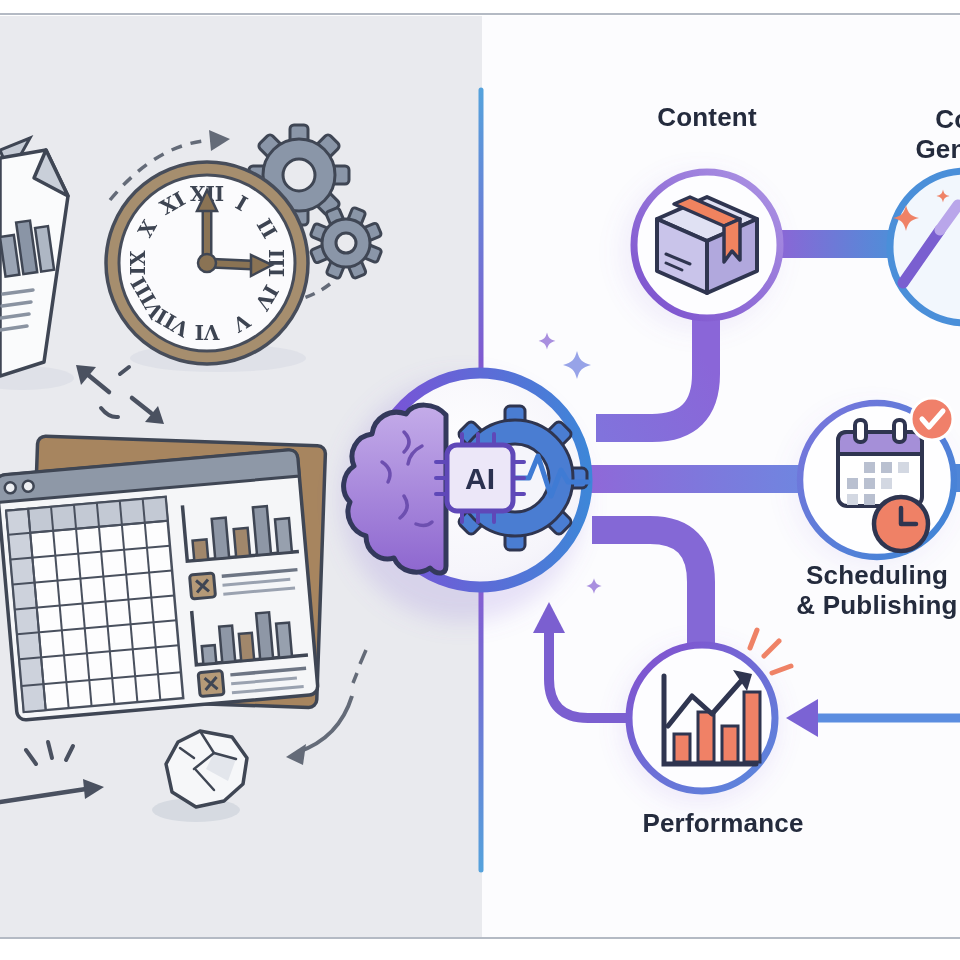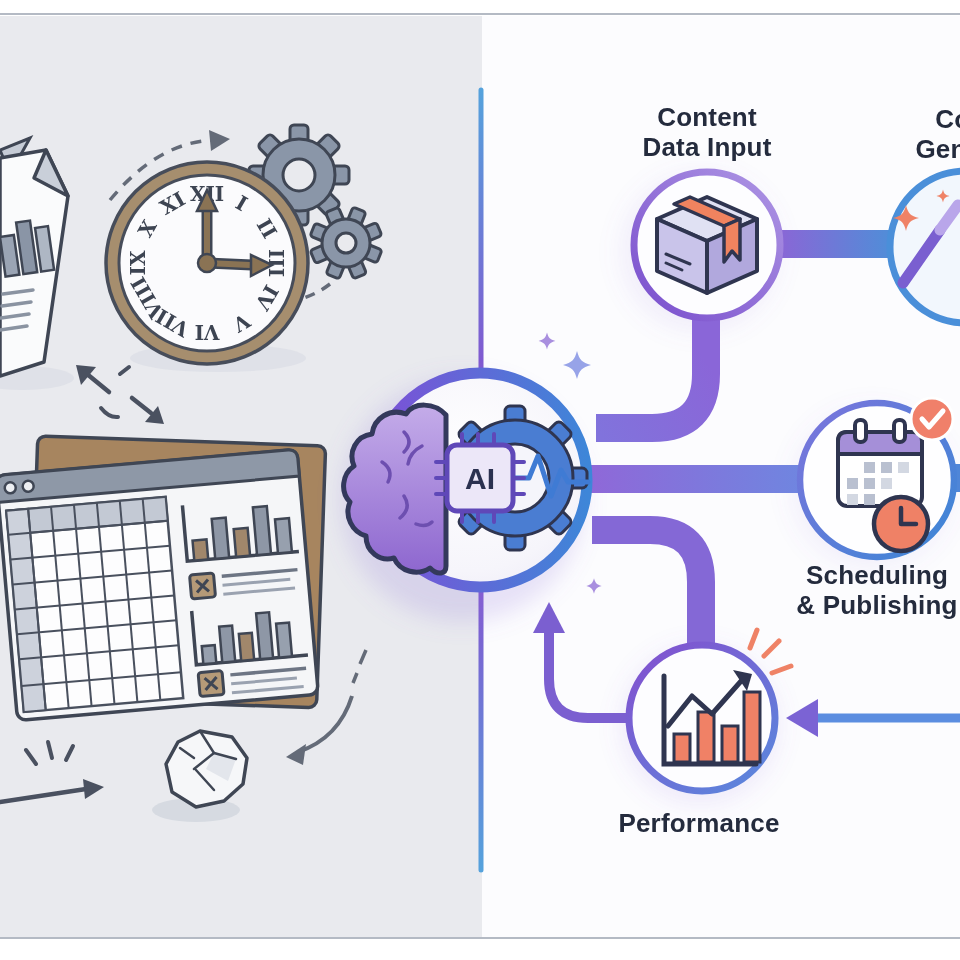--- a/index.html
+++ b/index.html
@@ -415,26 +415,25 @@
           <line x1="750" y1="648" x2="757" y2="630"></line>
           <line x1="764" y1="656" x2="779" y2="641"></line>
           <line x1="772" y1="673" x2="791" y2="666"></line>
         </g>
       </g>
     </g>
   </svg>
 
   <div class="node-label" style="left:572px;top:102px;width:270px">
     <div>Content</div>
-    <div>Data Input</div>
   </div>
   <div class="node-label" style="left:850px;top:104px;width:270px">
     <div>Content</div>
     <div>Generation</div>
   </div>
   <div class="node-label" style="left:742px;top:560px;width:270px">
     <div>Scheduling</div>
     <div>&amp; Publishing</div>
   </div>
-  <div class="node-label" style="left:564px;top:808px;width:270px">
+  <div class="node-label" style="left:588px;top:808px;width:270px">
     <div>Performance</div>
   </div>
 </div>
 
 </body></html>

